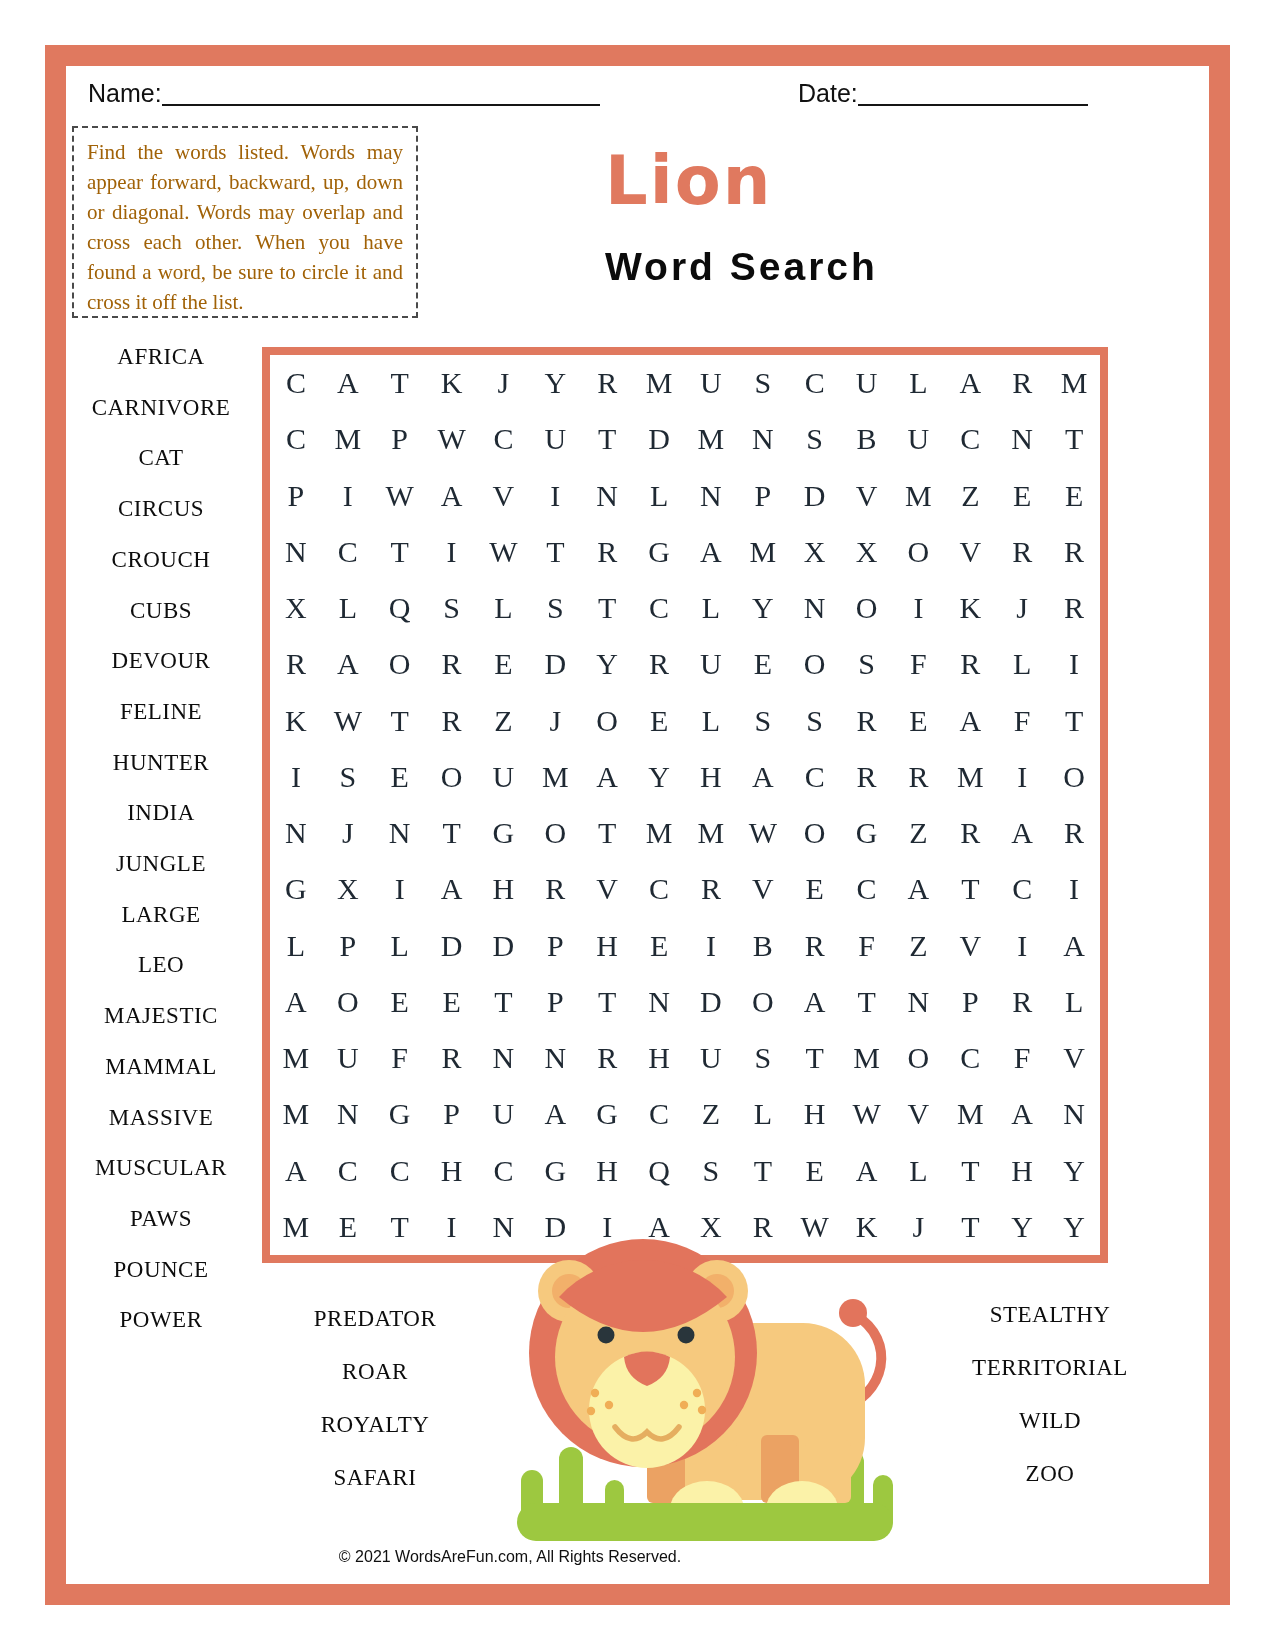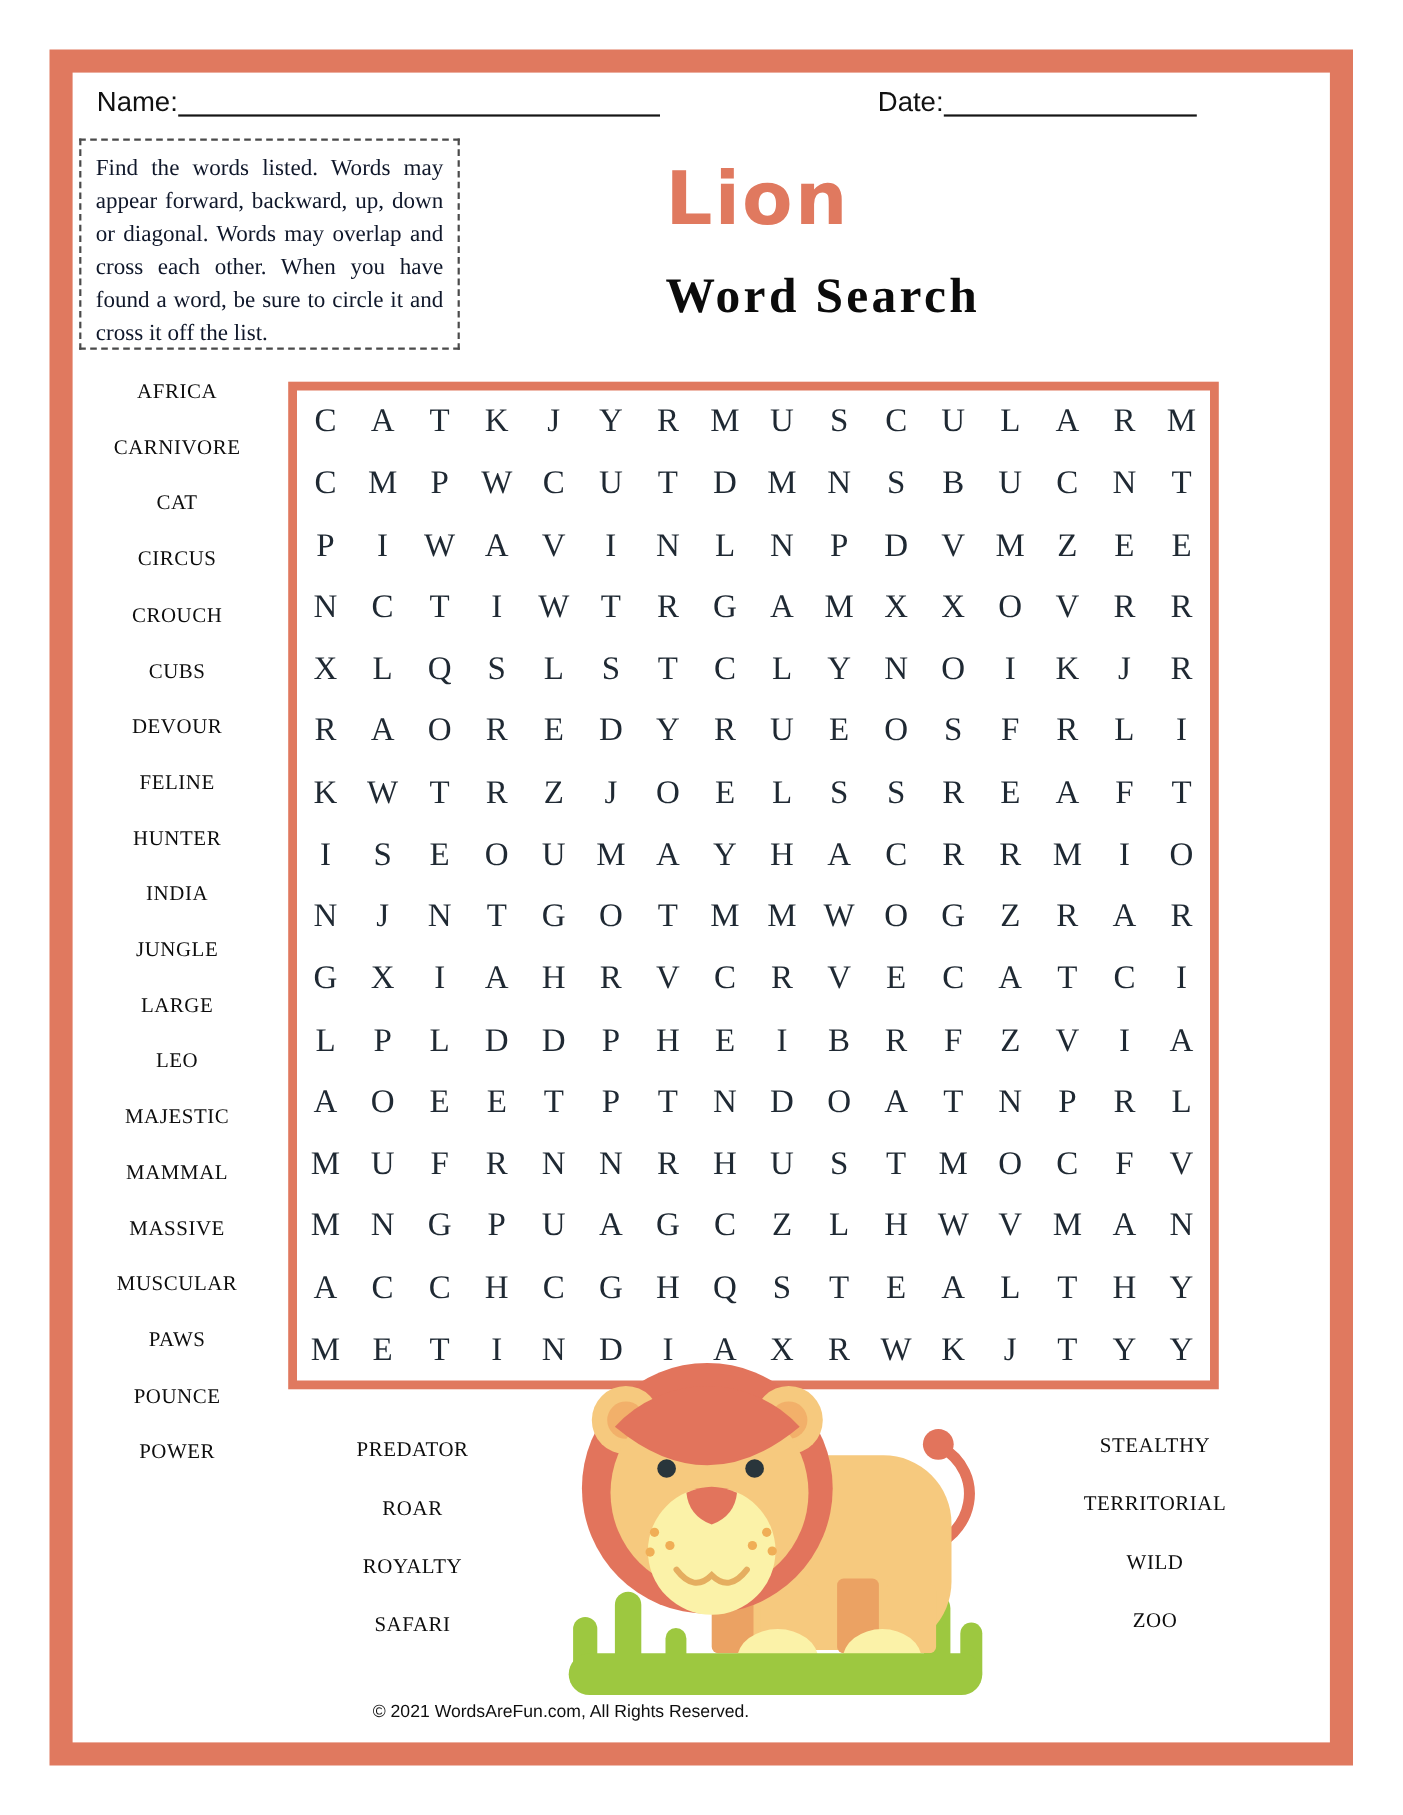--- a/index.html
+++ b/index.html
@@ -26,34 +26,34 @@
   .field .label{white-space:nowrap;line-height:1;}
   .field .rule{border-bottom:2px solid #151515;height:24px;}
   .name-field{left:88px;top:80px;}
   .name-field .rule{width:438px;}
   .date-field{left:798px;top:80px;}
   .date-field .rule{width:230px;}
   
   .instructions{
     position:absolute;left:72px;top:126px;width:346px;height:192px;box-sizing:border-box;
     border:2px dashed #4a4a4a;padding:9px 13px 6px 13px;
-    font-size:21px;line-height:1.43;text-align:justify;color:#0f172a;
+    font-size:21px;line-height:1.43;text-align:justify;color:#a16207;
   }
   
   .title-block{position:absolute;left:605px;top:148px;width:480px;}
   .title-main{
     font-family:"DejaVu Sans",sans-serif;font-weight:bold;font-size:67px;line-height:1;
     color:var(--accent);letter-spacing:2px;
   }
   .title-sub{
-    margin-top:32px;font-family:Liberation Serif, serif;font-weight:bold;
-    font-size:45px;line-height:1;color:#0b0b0b;letter-spacing:3px;
-  }
-  
-  .word-list{position:absolute;text-align:center;color:#0d0d0d;font-size:19px;letter-spacing:0.5px;}
+    margin-top:32px;font-family:Liberation Sans, sans-serif;font-weight:bold;
+    font-size:39px;line-height:1;color:#0b0b0b;letter-spacing:3px;
+  }
+  
+  .word-list{position:absolute;text-align:center;color:#0d0d0d;font-size:23px;letter-spacing:0.5px;}
   .word-list .word{display:block;}
   .word-list-left{left:60px;top:332px;width:202px;}
   .word-list-left .word{line-height:50.7px;}
   .word-list-bl{left:275px;top:1292px;width:200px;}
   .word-list-br{left:950px;top:1288px;width:200px;}
   .word-list-bl .word,.word-list-br .word{line-height:53px;}
   
   .grid-frame{
     position:absolute;left:262px;top:347px;width:846px;height:916px;box-sizing:border-box;
     border:8px solid var(--accent);background:#fff;

